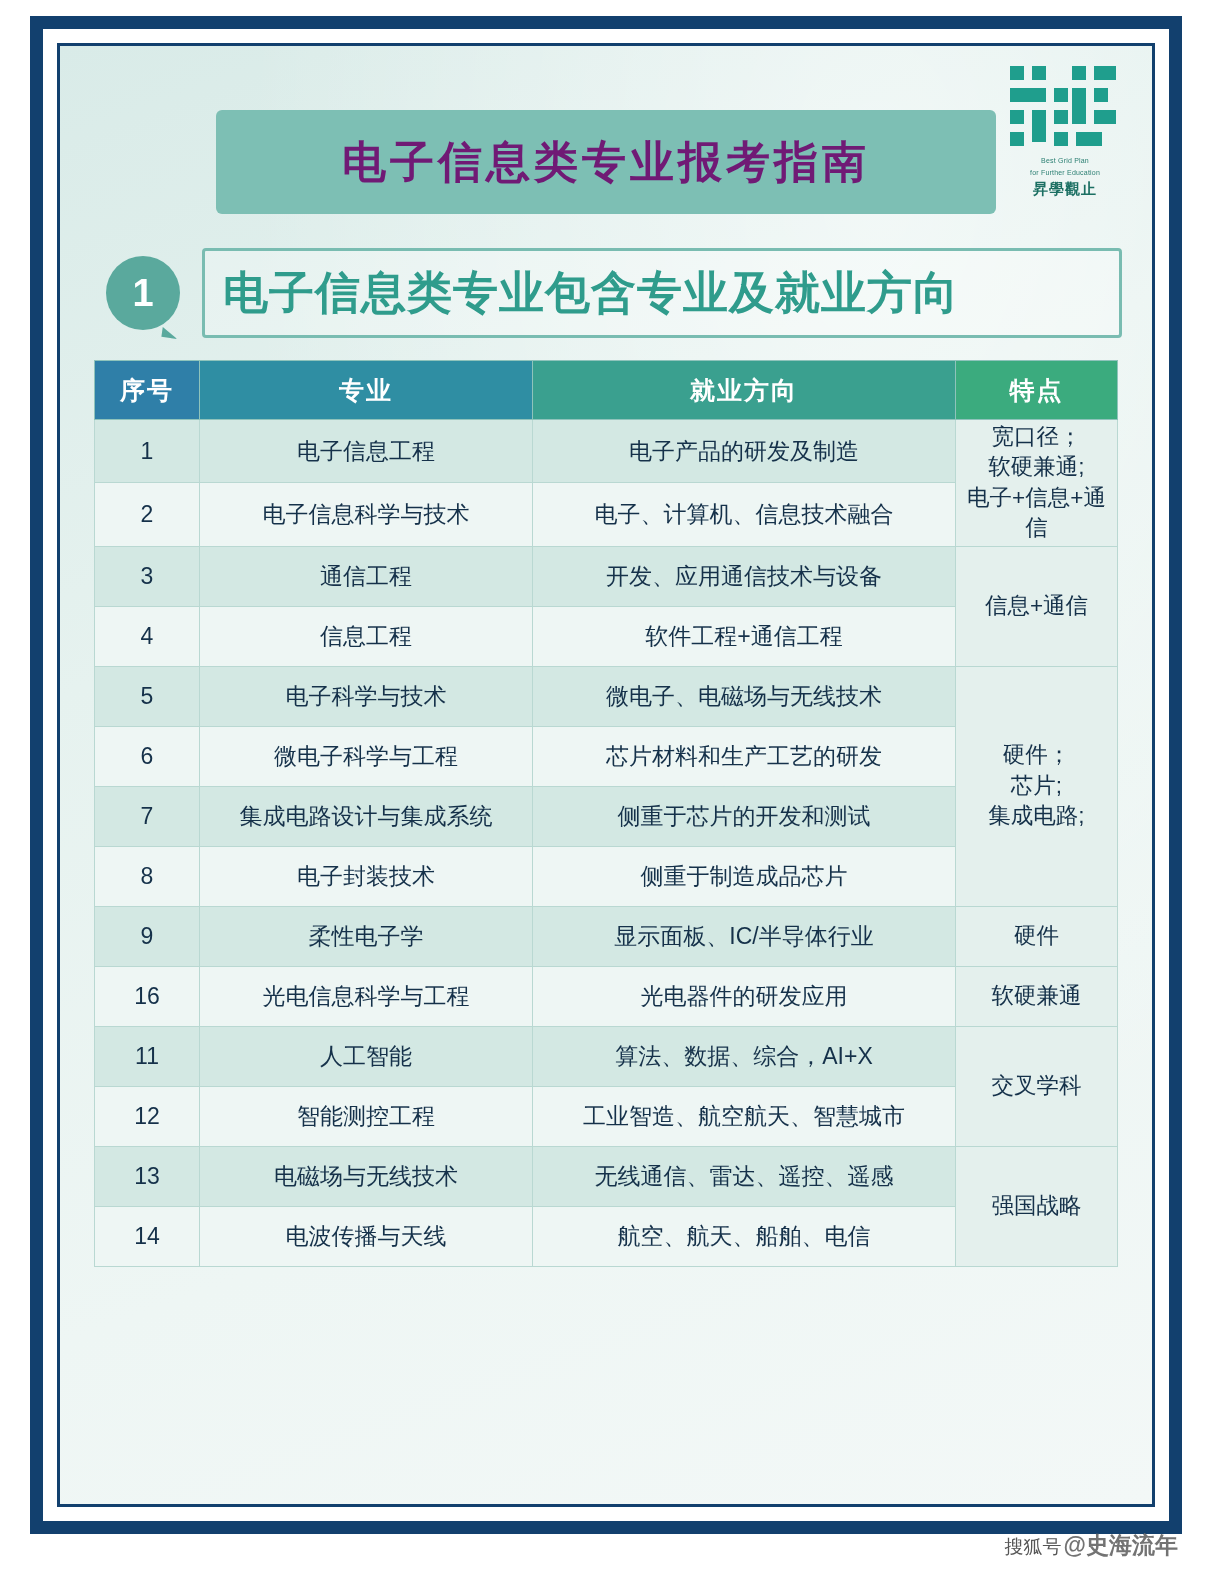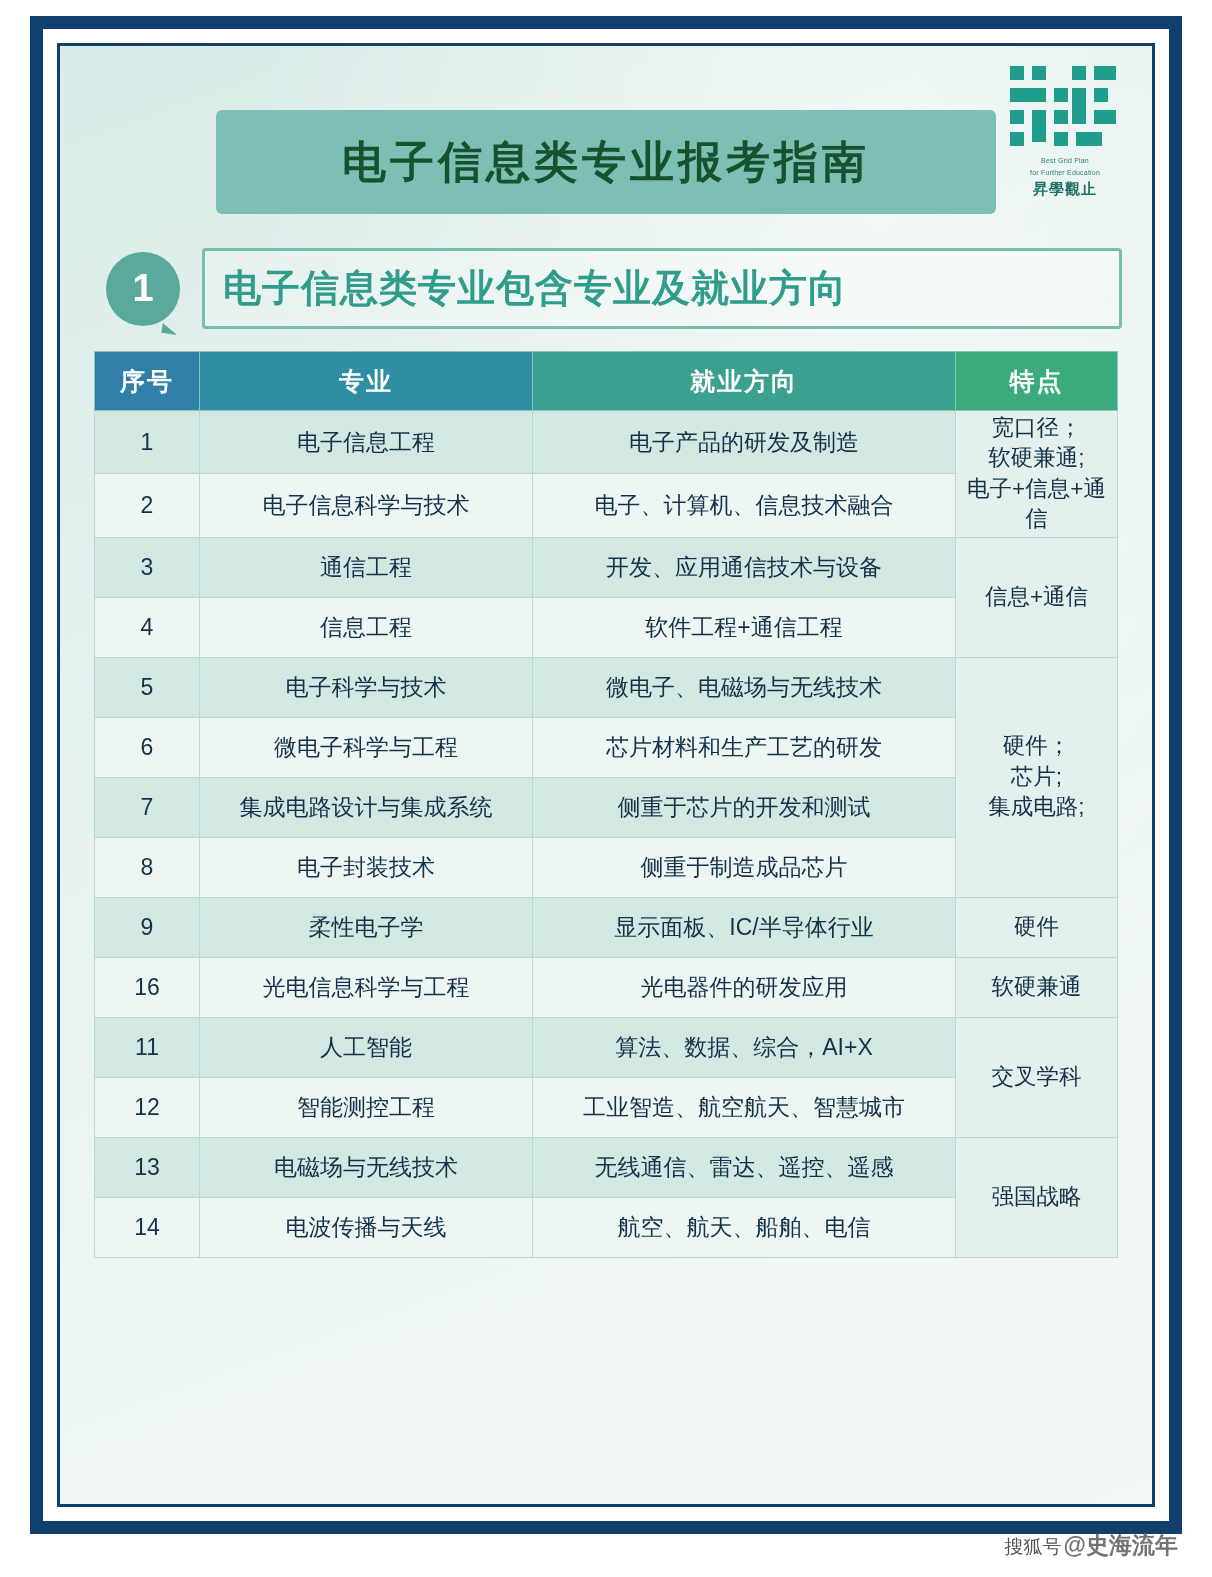--- a/index.html
+++ b/index.html
@@ -95,21 +95,21 @@
     background: #7dbfb4;
     border-radius: 6px;
     display: flex;
     align-items: center;
     justify-content: center;
   }
   .title-banner h1 {
     margin: 0;
     font-size: 44px;
     font-weight: bold;
-    color: #14532d;
+    color: #701a75;
     letter-spacing: 4px;
   }
 
   
   .section-head {
     margin: 34px 0 0 16px;
     display: flex;
     align-items: center;
   }
   .bubble {
@@ -141,21 +141,21 @@
   .section-box {
     margin-left: 22px;
     flex: 1 1 auto;
     border: 3px solid #79bcb1;
     border-radius: 4px;
     padding: 12px 18px;
     background: rgba(255,255,255,0.25);
   }
   .section-box h2 {
     margin: 0;
-    font-size: 38px;
+    font-size: 45px;
     font-weight: bold;
     color: #2f9c8c;
     letter-spacing: 1px;
     white-space: nowrap;
   }
 
   
   .para {
     margin: 26px 6px 0 6px;
     color: #e8231e;

